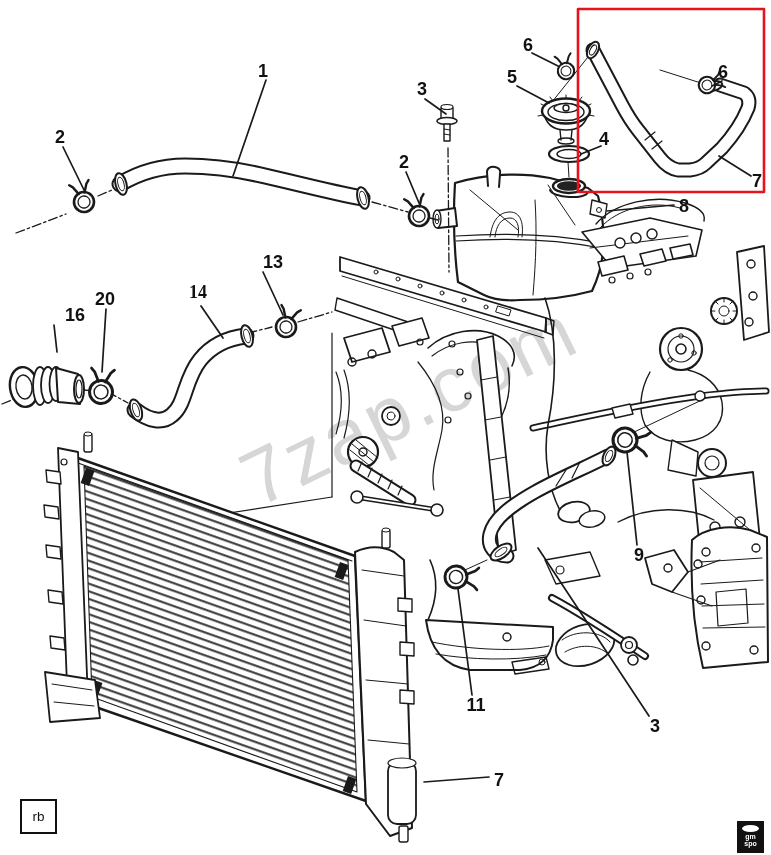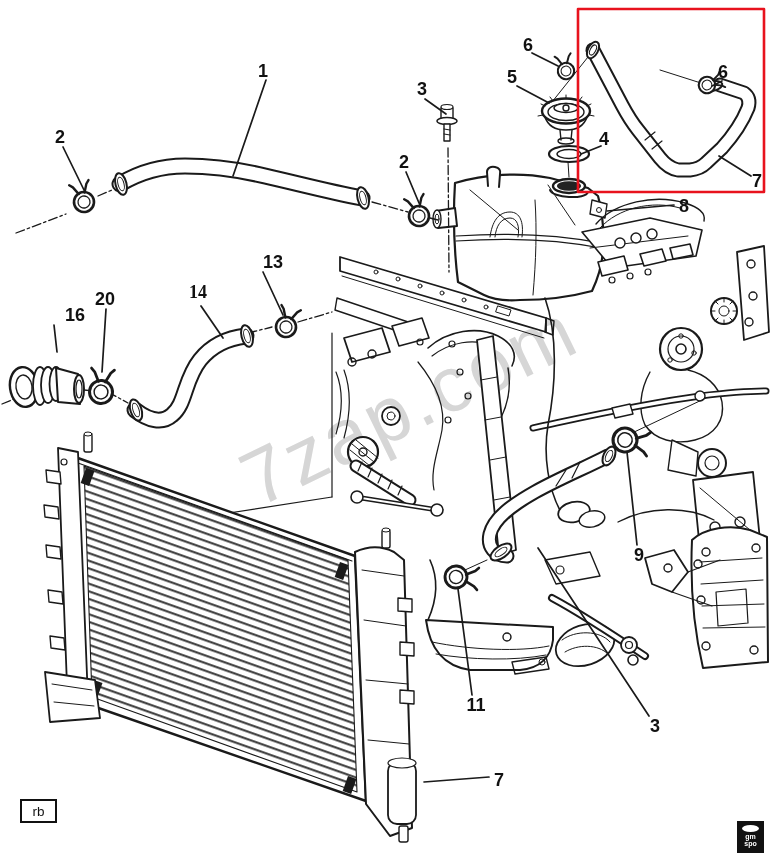--- a/index.html
+++ b/index.html
@@ -11,21 +11,21 @@
   .t1{stroke-width:1;}.t12{stroke-width:1.2;}.t14{stroke-width:1.4;}
   .t18{stroke-width:1.8;}.t2{stroke-width:2;}.t22{stroke-width:2.2;}
   .t24{stroke-width:2.4;}
   .fw{fill:#fff;}
   .dd{stroke-dasharray:9 3 2.5 3;stroke-width:1.3;}
   #header{position:absolute;top:1px;right:2px;font-size:16.5px;font-weight:bold;
           color:#111;letter-spacing:.4px;white-space:nowrap;}
   #header .gap{display:inline-block;width:9px;}
   .callout{position:absolute;transform:translate(-50%,-50%);font-size:18px;font-weight:bold;
            color:#111;line-height:1;cursor:pointer;}
-  #rb-box{position:absolute;left:20px;top:799px;width:37px;height:24px;border:2.5px solid #111;
+  #rb-box{position:absolute;left:20px;top:799px;width:37px;height:35px;border:2.5px solid #111;
           box-sizing:border-box;display:flex;align-items:center;justify-content:center;
           font-size:13.5px;color:#111;background:#fff;}
   #gm-box{position:absolute;left:737px;top:821px;width:27px;height:32px;background:#111;
           box-sizing:border-box;border:1px solid #111;display:flex;flex-direction:column;
           align-items:center;padding-top:3px;}
   #gm-box .oval{width:17px;height:7px;background:#fff;border-radius:50%;}
   #gm-box .txt{color:#fff;font-size:7px;font-weight:bold;line-height:7px;margin-top:1px;
                text-align:center;letter-spacing:0;}
 </style>
 </head>

